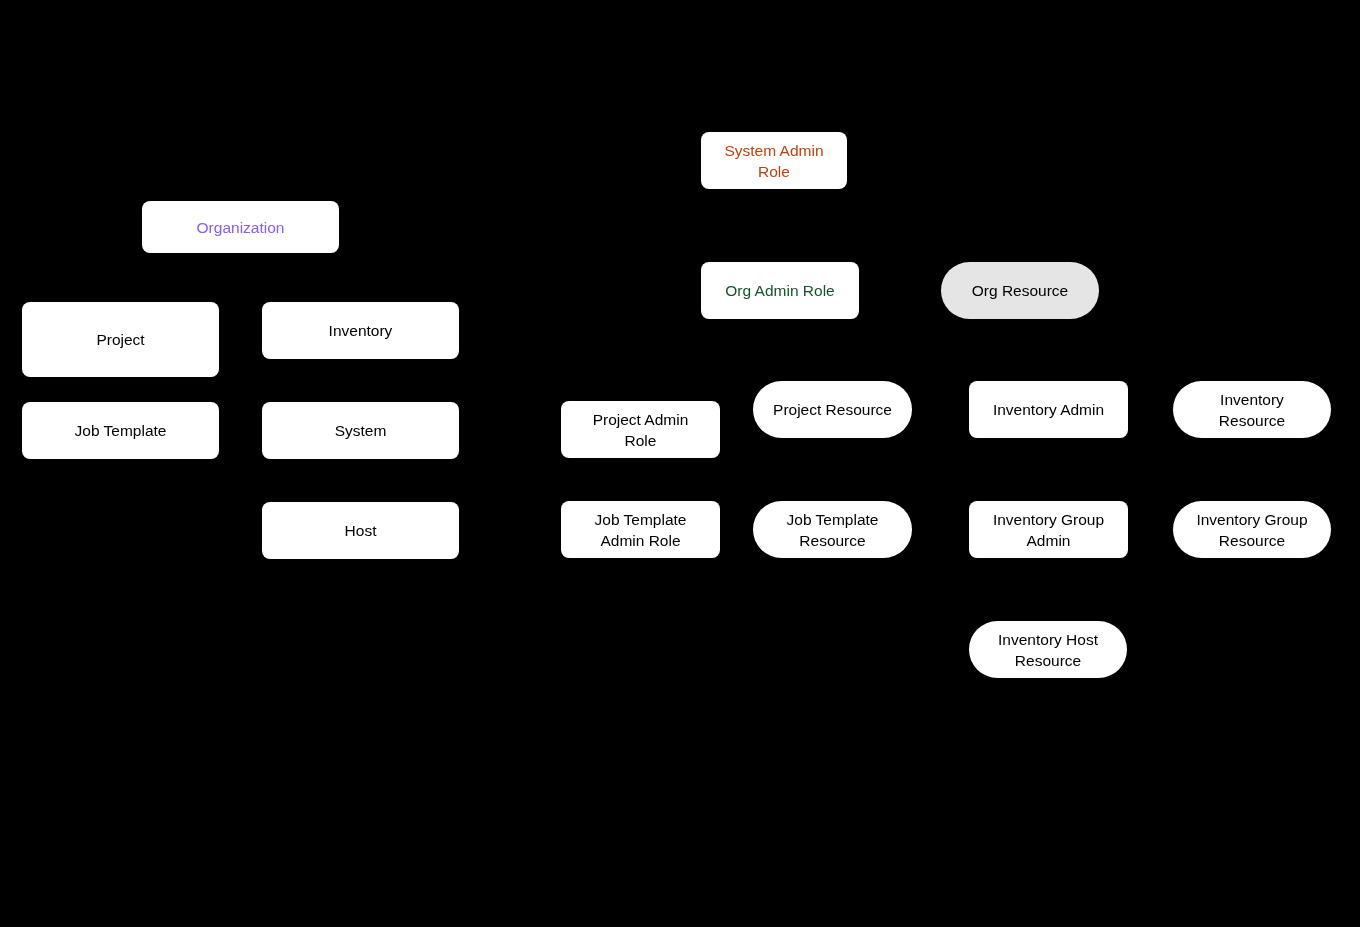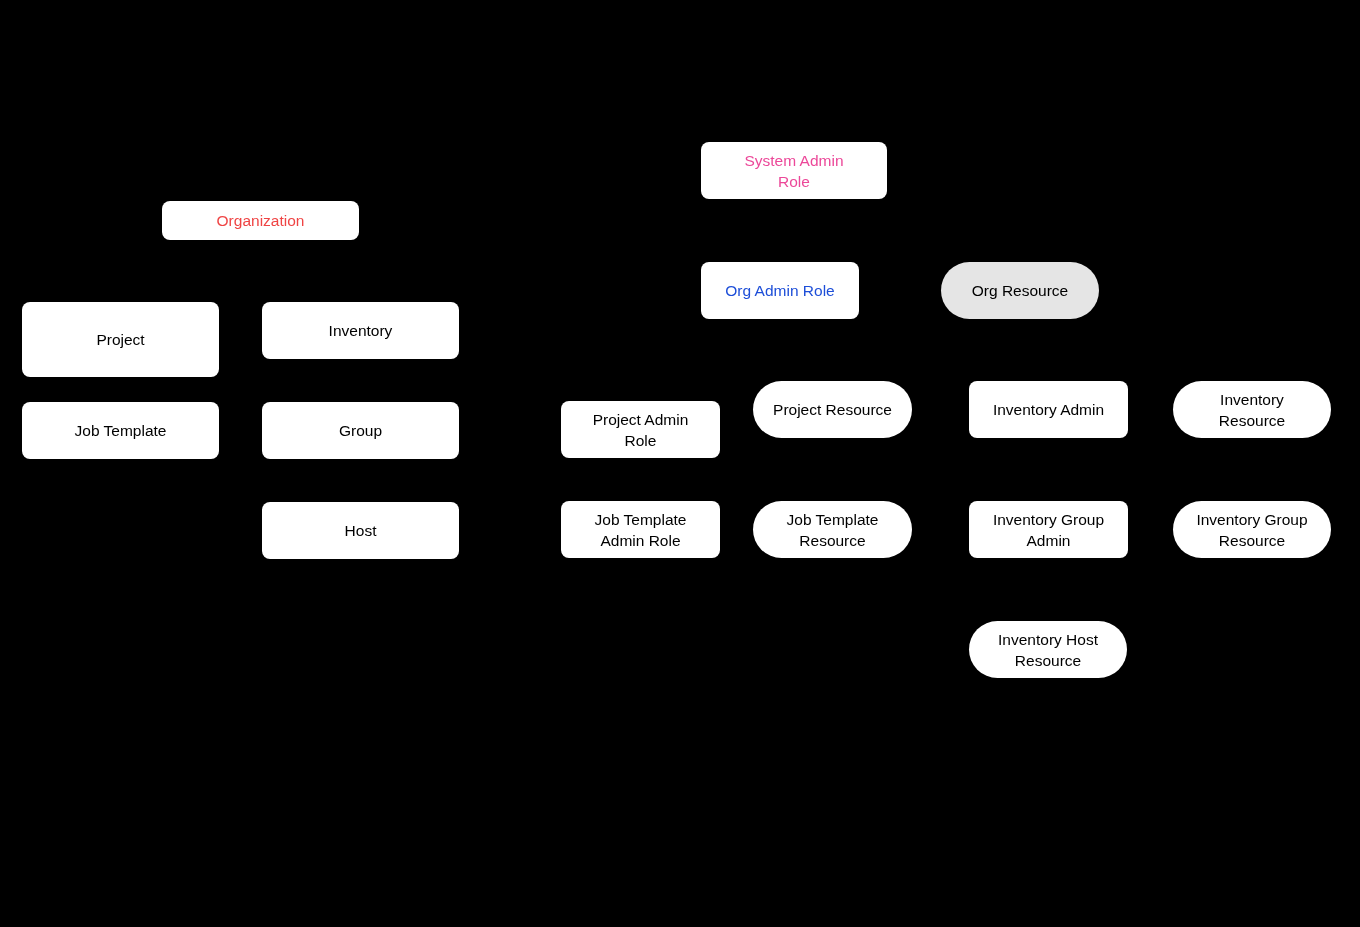--- a/index.html
+++ b/index.html
@@ -30,29 +30,29 @@
     box-sizing: border-box;
   }
   .node.stadium {
     border-radius: 28.5px;
   }
 </style>
 </head>
 <body>
 
 <div class="canvas" id="diagram-canvas" style="width: 1360px; height: 927px; background: rgb(0, 0, 0);">
-    <div class="node" style="left: 142px; top: 201px; width: 197px; height: 39px; background: rgb(255, 255, 255); color: #ef4444; margin-left: 20px;">Organization</div>
+    <div class="node" style="left: 142px; top: 201px; width: 197px; height: 52px; background: rgb(255, 255, 255); color: #8b5cf6;">Organization</div>
     <div class="node" style="left: 22px; top: 302px; width: 197px; height: 75px; background: rgb(255, 255, 255); color: rgb(0, 0, 0);">Project</div>
     <div class="node" style="left: 262px; top: 302px; width: 197px; height: 57px; background: rgb(255, 255, 255); color: rgb(0, 0, 0);">Inventory</div>
     <div class="node" style="left: 22px; top: 402px; width: 197px; height: 57px; background: rgb(255, 255, 255); color: rgb(0, 0, 0);">Job Template</div>
-    <div class="node" style="left: 262px; top: 402px; width: 197px; height: 57px; background: rgb(255, 255, 255); color: rgb(0, 0, 0);">Group</div>
+    <div class="node" style="left: 262px; top: 402px; width: 197px; height: 57px; background: rgb(255, 255, 255); color: rgb(0, 0, 0);">System</div>
     <div class="node" style="left: 262px; top: 502px; width: 197px; height: 57px; background: rgb(255, 255, 255); color: rgb(0, 0, 0);">Host</div>
-    <div class="node" style="left: 701px; top: 142px; width: 186px; height: 57px; background: rgb(255, 255, 255); color: #ec4899;">System Admin
+    <div class="node" style="left: 701px; top: 132px; width: 146px; height: 57px; background: rgb(255, 255, 255); color: #c2410c;">System Admin
 Role</div>
-    <div class="node" style="left: 701px; top: 262px; width: 158px; height: 57px; background: rgb(255, 255, 255); color: #1d4ed8;">Org Admin Role</div>
+    <div class="node" style="left: 701px; top: 262px; width: 158px; height: 57px; background: rgb(255, 255, 255); color: #14532d;">Org Admin Role</div>
     <div class="node stadium" style="left: 941px; top: 262px; width: 158px; height: 57px; background: #e5e5e5; color: rgb(0, 0, 0);">Org Resource</div>
     <div class="node" style="left: 561px; top: 381px; width: 159px; height: 57px; background: rgb(255, 255, 255); color: rgb(0, 0, 0); margin-top: 20px;">Project Admin
 Role</div>
     <div class="node stadium" style="left: 753px; top: 381px; width: 159px; height: 57px; background: rgb(255, 255, 255); color: rgb(0, 0, 0);">Project Resource</div>
     <div class="node" style="left: 969px; top: 381px; width: 159px; height: 57px; background: rgb(255, 255, 255); color: rgb(0, 0, 0);">Inventory Admin</div>
     <div class="node stadium" style="left: 1173px; top: 381px; width: 158px; height: 57px; background: rgb(255, 255, 255); color: rgb(0, 0, 0);">Inventory
 Resource</div>
     <div class="node" style="left: 561px; top: 501px; width: 159px; height: 57px; background: rgb(255, 255, 255); color: rgb(0, 0, 0);">Job Template
 Admin Role</div>
     <div class="node stadium" style="left: 753px; top: 501px; width: 159px; height: 57px; background: rgb(255, 255, 255); color: rgb(0, 0, 0);">Job Template

